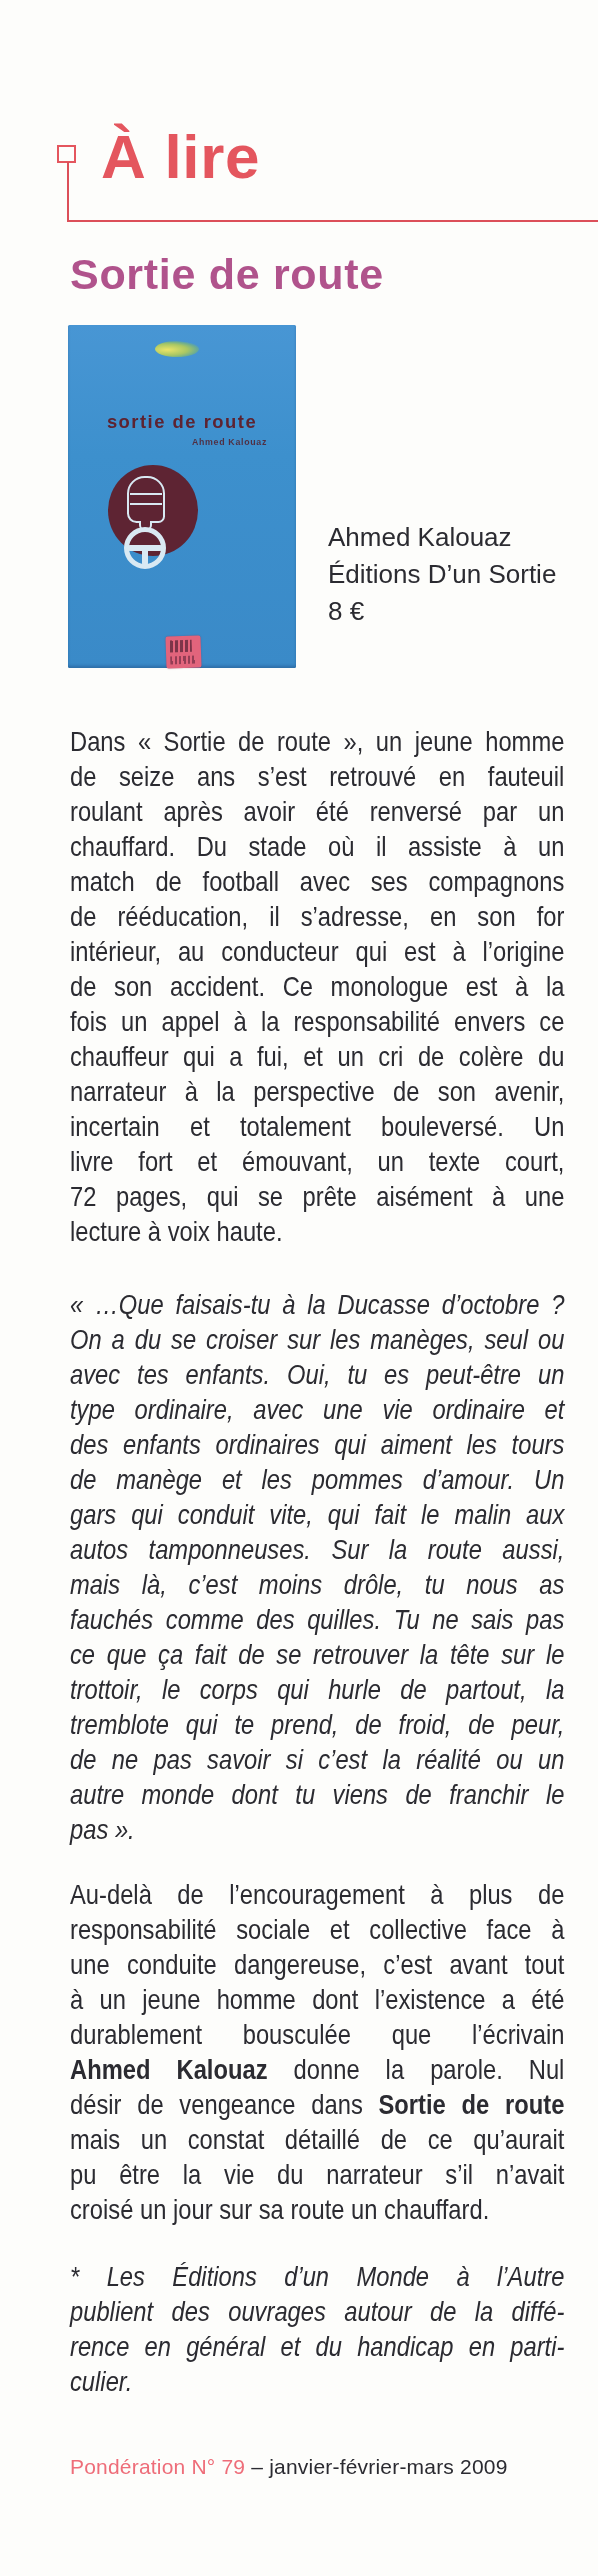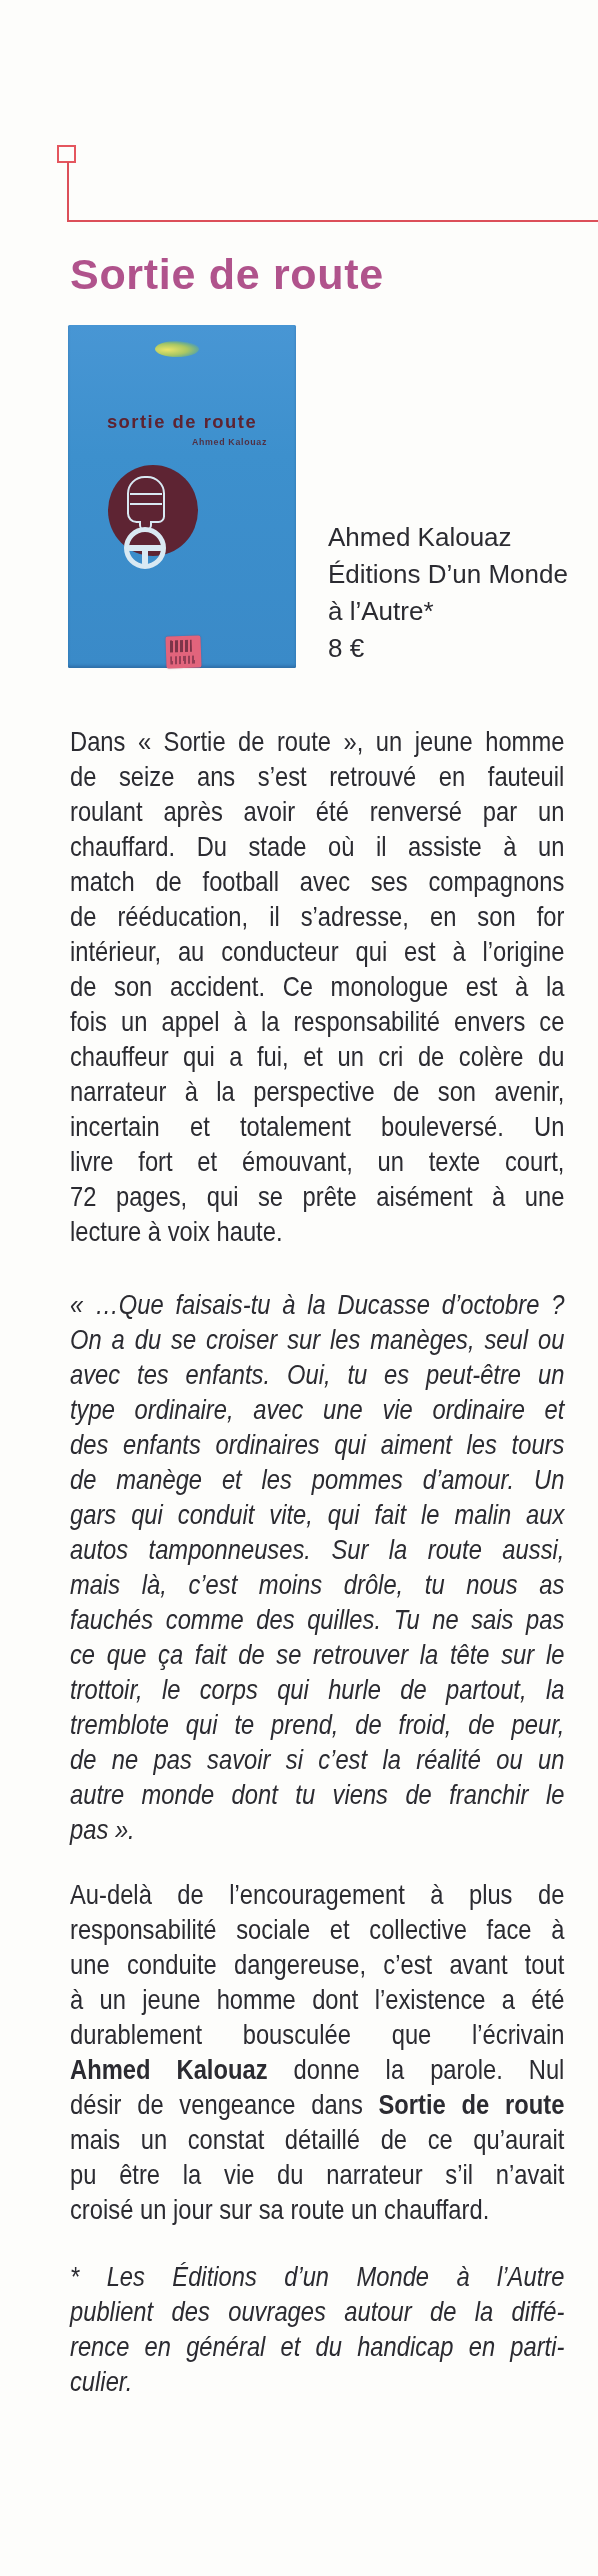--- a/index.html
+++ b/index.html
@@ -77,37 +77,37 @@
   .footer .issue { color:#2b2b31; }
 </style>
 </head>
 <body>
 
 <div class="page">
 
   <div class="section-square"></div>
   <div class="section-vline"></div>
   <div class="section-hrule"></div>
+  <div class="section-title">À lire</div>
 
   <div class="article-title">Sortie de route</div>
 
   <div class="cover">
     <div class="cover-logo"></div>
     <div class="cover-title">sortie de route</div>
     <div class="cover-author">Ahmed Kalouaz</div>
     <div class="cover-circle"></div>
     <div class="cover-face"></div>
     <div class="cover-wheel"></div>
     <div class="cover-stamp"></div>
   </div>
 
   <div class="book-info">
       <div class="line"><span>Ahmed Kalouaz</span></div>
-      <div class="line"><span>Éditions D’un Monde</span></div>
-      <div class="line"><span>à l’Autre*</span></div>
+      <div class="line"><span>Éditions D’un Sortie</span></div>
       <div class="line"><span>8 €</span></div>
     </div>
 
   <div id="para1" class="para">
       <div class="line"><span>Dans « Sortie de route », un jeune homme</span></div>
       <div class="line"><span>de seize ans s’est retrouvé en fauteuil</span></div>
       <div class="line"><span>roulant après avoir été renversé par un</span></div>
       <div class="line"><span>chauffard. Du stade où il assiste à un</span></div>
       <div class="line"><span>match de football avec ses compagnons</span></div>
       <div class="line"><span>de rééducation, il s’adresse, en son for</span></div>
@@ -151,15 +151,20 @@
       <div class="line"><span>pu être la vie du narrateur s’il n’avait</span></div>
       <div class="line"><span>croisé un jour sur sa route un chauffard.</span></div>
     </div>
   <div id="footnote" class="para italic">
       <div class="line"><span>* Les Éditions d’un Monde à l’Autre</span></div>
       <div class="line"><span>publient des ouvrages autour de la diffé-</span></div>
       <div class="line"><span>rence en général et du handicap en parti-</span></div>
       <div class="line"><span>culier.</span></div>
     </div>
 
+  <div class="footer">
+    <span class="mag">Pondération N° 79</span>
+    <span> </span>
+    <span class="issue">– janvier-février-mars 2009</span>
+  </div>
 
 </div>
 
 
 </body></html>

